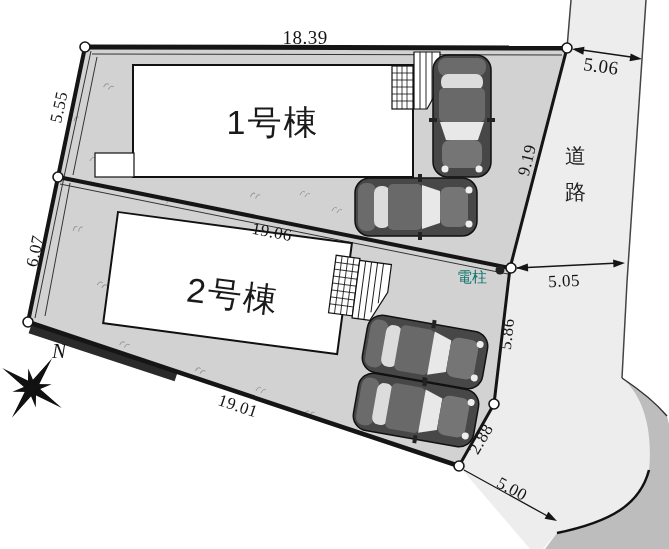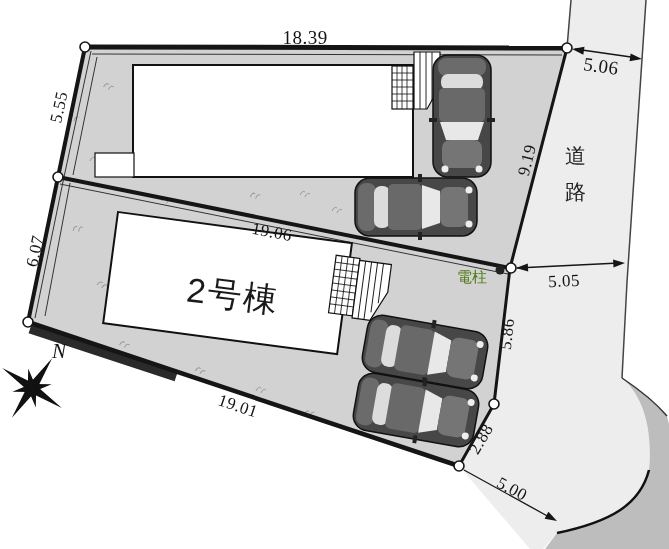--- a/index.html
+++ b/index.html
@@ -14,21 +14,21 @@
   }
   .dim{font-size:17px;letter-spacing:.5px;}
   .dim-top{font-size:19px;}
   .bldg{
     font-family:"Liberation Sans","DejaVu Sans",sans-serif;
     font-size:34px;font-weight:500;letter-spacing:2px;color:#1a1a1a;
   }
   .road-label{
     font-size:21px;writing-mode:vertical-rl;letter-spacing:36px;color:#222;
   }
-  .pole-label{font-size:15px;color:#4d7c0f;}
+  .pole-label{font-size:15px;color:#0f766e;}
   .north{font-size:21px;font-style:italic;}
 </style>
 </head>
 <body>
 
 <div id="stage">
 
   <svg width="669" height="549" viewBox="0 0 669 549">
     <defs>
       <g id="car">
@@ -152,18 +152,19 @@
   <div class="lbl dim" style="left:35px;top:251px;transform:translate(-50%,-50%) rotate(-78deg);">6.07</div>
   <div class="lbl dim" style="left:272px;top:232px;transform:translate(-50%,-50%) rotate(11deg);">19.06</div>
   <div class="lbl dim" style="left:238px;top:406px;transform:translate(-50%,-50%) rotate(18.5deg);">19.01</div>
   <div class="lbl dim" style="left:527px;top:160px;transform:translate(-50%,-50%) rotate(-76deg);">9.19</div>
   <div class="lbl dim" style="left:507px;top:334px;transform:translate(-50%,-50%) rotate(-84deg);">5.86</div>
   <div class="lbl dim" style="left:481px;top:439px;transform:translate(-50%,-50%) rotate(-60deg);">2.88</div>
   <div class="lbl dim dim-top" style="left:601px;top:66px;transform:translate(-50%,-50%) rotate(8deg);">5.06</div>
   <div class="lbl dim" style="left:564px;top:281px;transform:translate(-50%,-50%) rotate(-3deg);">5.05</div>
   <div class="lbl dim" style="left:512px;top:489px;transform:translate(-50%,-50%) rotate(28deg);">5.00</div>
 
+  <div class="lbl bldg" style="left:273px;top:122px;">1号棟</div>
   <div class="lbl bldg" style="left:233px;top:295px;transform:translate(-50%,-50%) rotate(7deg);">2号棟</div>
 
   <div class="lbl road-label" style="left:575px;top:165px;">道路</div>
   <div class="lbl pole-label" style="left:472px;top:277px;">電柱</div>
   <div class="lbl north" style="left:59px;top:351px;">N</div>
 </div>
 
 </body></html>

